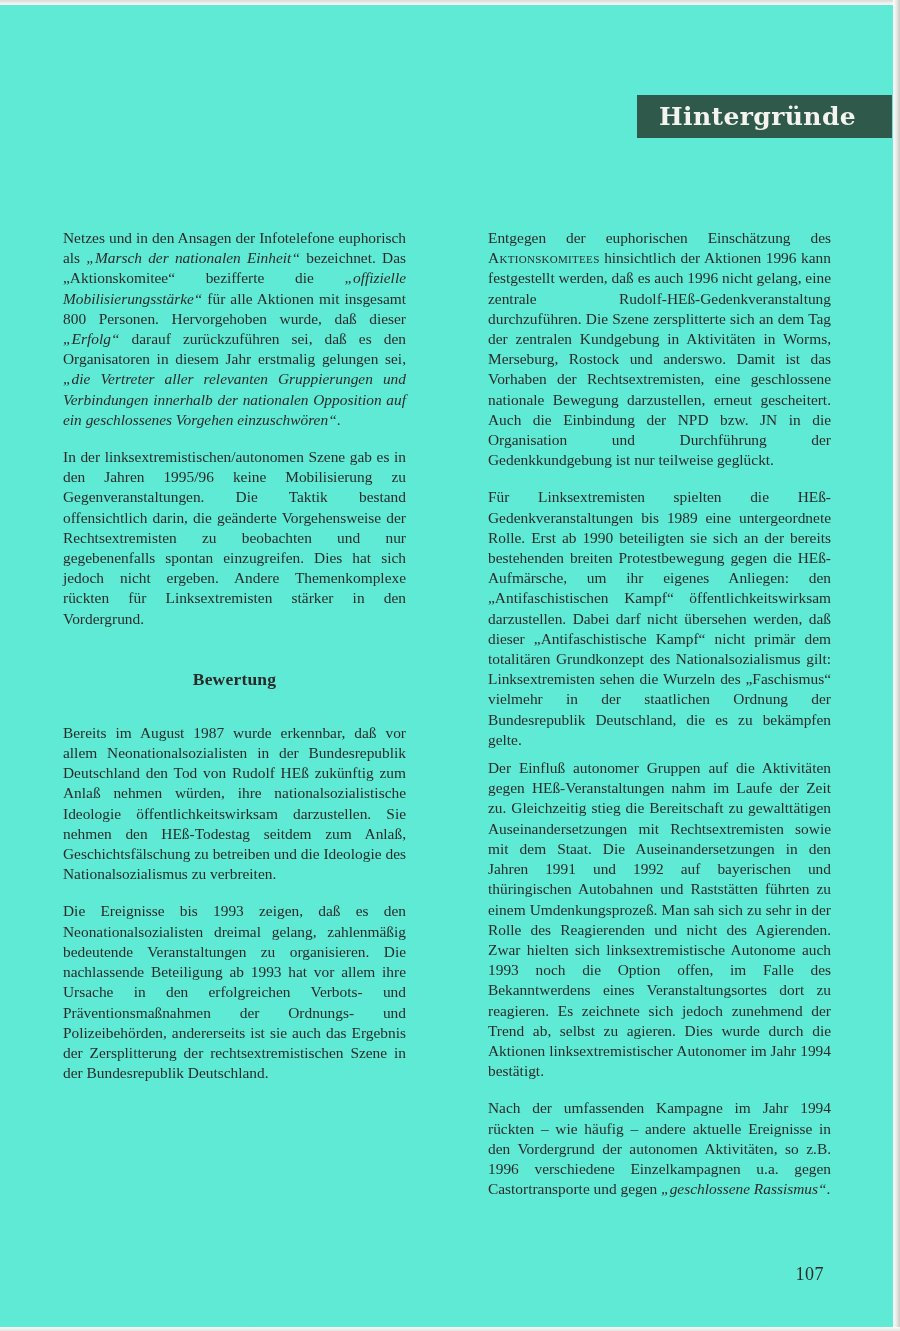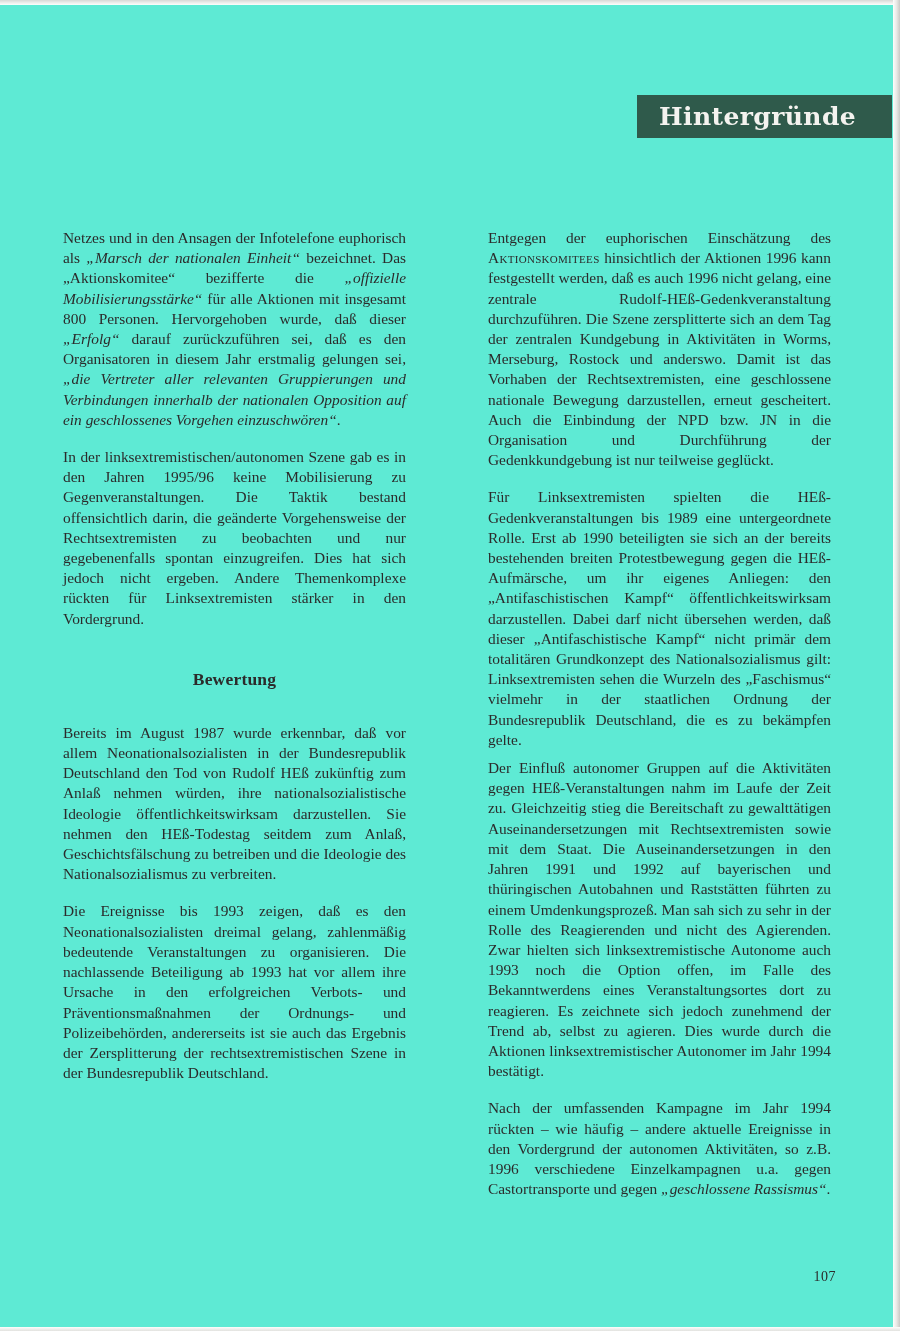--- a/index.html
+++ b/index.html
@@ -105,22 +105,22 @@
   .smallcaps {
     font-variant: small-caps;
     font-size: 15.4px;
     letter-spacing: 0.3px;
   }
 
   
   .folio {
     position: absolute;
     bottom: 46px;
-    right: 64px;
-    font-size: 14px;
+    right: 76px;
+    font-size: 18px;
     letter-spacing: 0.5px;
   }
 </style>
 </head>
 <body>
 
 <div class="page">
 
   <div class="scan-edge-top"></div>
   <div class="scan-edge-right"></div>

